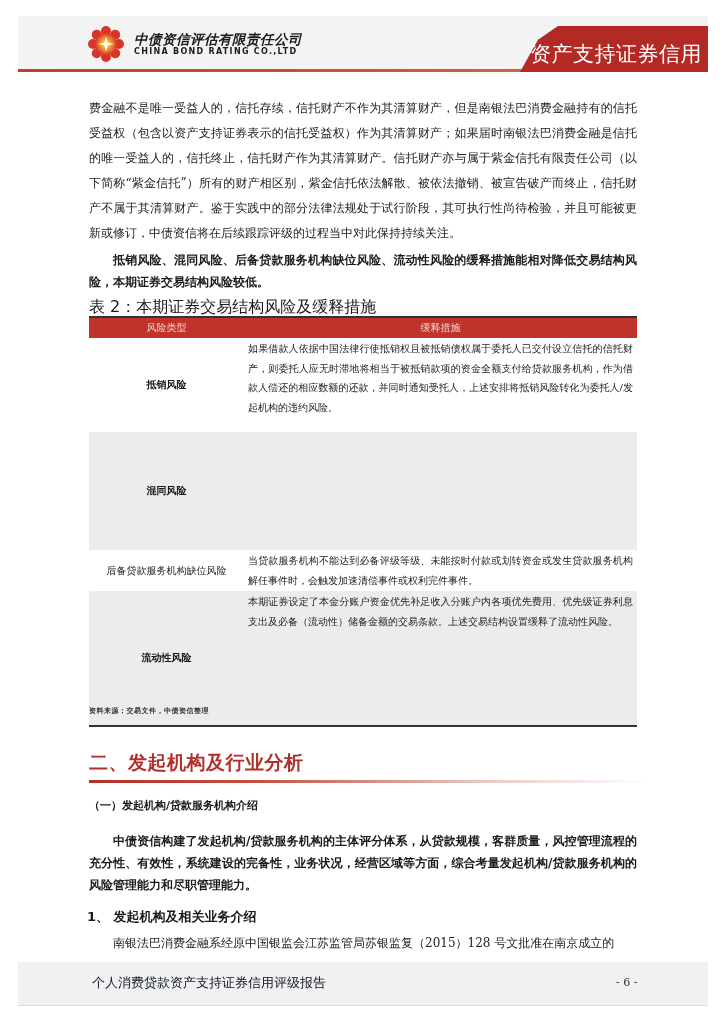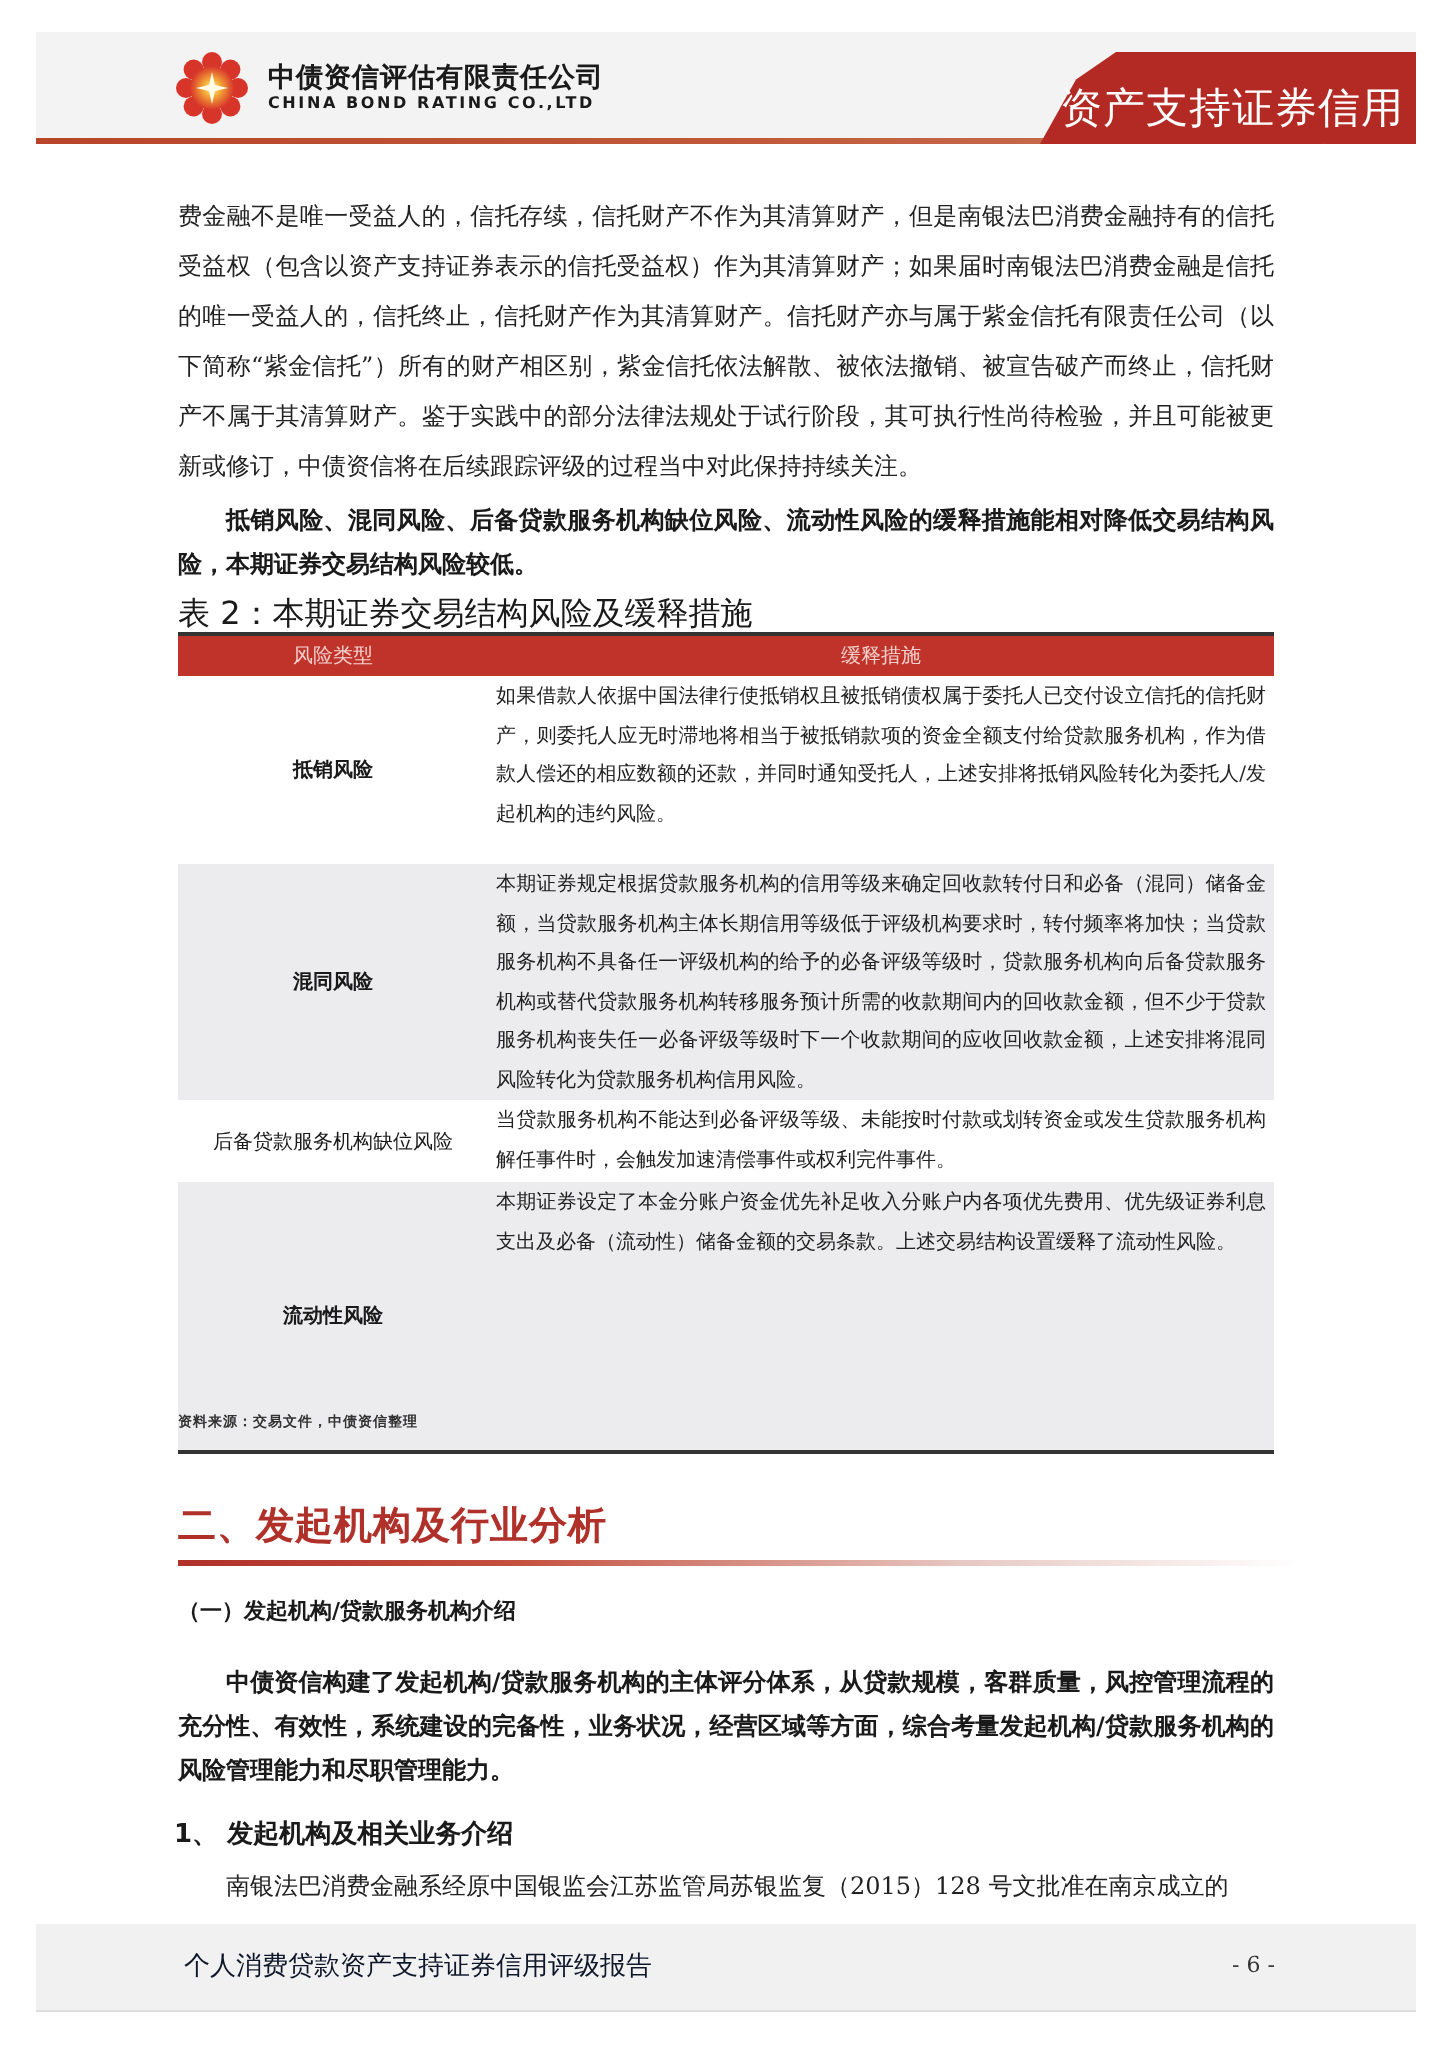--- a/index.html
+++ b/index.html
@@ -5,21 +5,21 @@
   * { box-sizing: border-box; margin: 0; padding: 0; }
   html, body { width: 724px; height: 1024px; background: #ffffff; overflow: hidden; }
   body { position: relative; font-family: "DejaVu Serif", "Liberation Serif", serif; color: #1a1a1a; }
 
   
   .header { position: absolute; left: 0; top: 0; width: 724px; height: 80px; background: #ffffff; }
   .header-band { position: absolute; left: 18px; top: 16px; width: 690px; height: 54px; background: #f3f3f3; }
   .logo-wrap { position: absolute; left: 88px; top: 26px; display: flex; align-items: center; }
   .logo-icon { width: 36px; height: 36px; position: relative; }
   .logo-text { margin-left: 10px; display: flex; flex-direction: column; }
-  .logo-cn { font-family: "DejaVu Sans", "Liberation Sans", sans-serif; font-weight: bold; font-size: 13.5px; color: #1a1a1a; letter-spacing: 0.5px; line-height: 16px; }
+  .logo-cn { font-family: "DejaVu Sans", "Liberation Sans", sans-serif; font-weight: bold; font-size: 13.5px; color: #1a1a1a; letter-spacing: 0.5px; line-height: 16px; font-style: italic; }
   .logo-en { font-family: "DejaVu Sans", "Liberation Sans", sans-serif; font-weight: bold; font-size: 8px; color: #1a1a1a; letter-spacing: 1.3px; line-height: 10px; }
   .header-line { position: absolute; left: 18px; top: 69px; width: 520px; height: 3px; background: linear-gradient(to right, #b8452a, #c05a3a 70%, #c56a4a); }
   .banner { position: absolute; left: 520px; top: 26px; width: 188px; height: 46px; background: #b32a24; clip-path: polygon(38px 0, 100% 0, 100% 100%, 0 100%, 18px 30%); border-top-left-radius: 6px; }
   .banner-text { position: absolute; left: 528px; top: 40px; width: 174px; text-align: right; font-family: "DejaVu Sans", "Liberation Sans", sans-serif; font-size: 21px; color: #ffffff; letter-spacing: 0.5px; }
 
   
   .para { position: absolute; left: 89px; width: 548px; font-size: 12px; line-height: 25px; text-align: justify; color: #222; }
   .para.bold { font-family: "DejaVu Sans", "Liberation Sans", sans-serif; font-weight: bold; line-height: 22px; color: #1a1a1a; font-size: 12px; }
   .indent { text-indent: 24px; }
 
@@ -98,21 +98,20 @@
   <div class="thead">
     <div class="c1">风险类型</div>
     <div class="c2">缓释措施</div>
   </div>
   <div class="trow" style="height:94px;">
     <div class="c1">抵销风险</div>
     <div class="c2">如果借款人依据中国法律行使抵销权且被抵销债权属于委托人已交付设立信托的信托财产，则委托人应无时滞地将相当于被抵销款项的资金全额支付给贷款服务机构，作为借款人偿还的相应数额的还款，并同时通知受托人，上述安排将抵销风险转化为委托人/发起机构的违约风险。</div>
   </div>
   <div class="trow shade" style="height:118px;">
     <div class="c1">混同风险</div>
-    <div class="c2">本期证券规定根据贷款服务机构的信用等级来确定回收款转付日和必备（混同）储备金额，当贷款服务机构主体长期信用等级低于评级机构要求时，转付频率将加快；当贷款服务机构不具备任一评级机构的给予的必备评级等级时，贷款服务机构向后备贷款服务机构或替代贷款服务机构转移服务预计所需的收款期间内的回收款金额，但不少于贷款服务机构丧失任一必备评级等级时下一个收款期间的应收回收款金额，上述安排将混同风险转化为贷款服务机构信用风险。</div>
   </div>
   <div class="trow" style="height:41px;">
     <div class="c1" style="font-weight:normal;">后备贷款服务机构缺位风险</div>
     <div class="c2">当贷款服务机构不能达到必备评级等级、未能按时付款或划转资金或发生贷款服务机构解任事件时，会触发加速清偿事件或权利完件事件。</div>
   </div>
   <div class="trow shade" style="height:134px;">
     <div class="c1">流动性风险</div>
     <div class="c2">
       <div>本期证券设定了本金分账户资金优先补足收入分账户内各项优先费用、优先级证券利息支出及必备（流动性）储备金额的交易条款。上述交易结构设置缓释了流动性风险。</div>
     </div>

